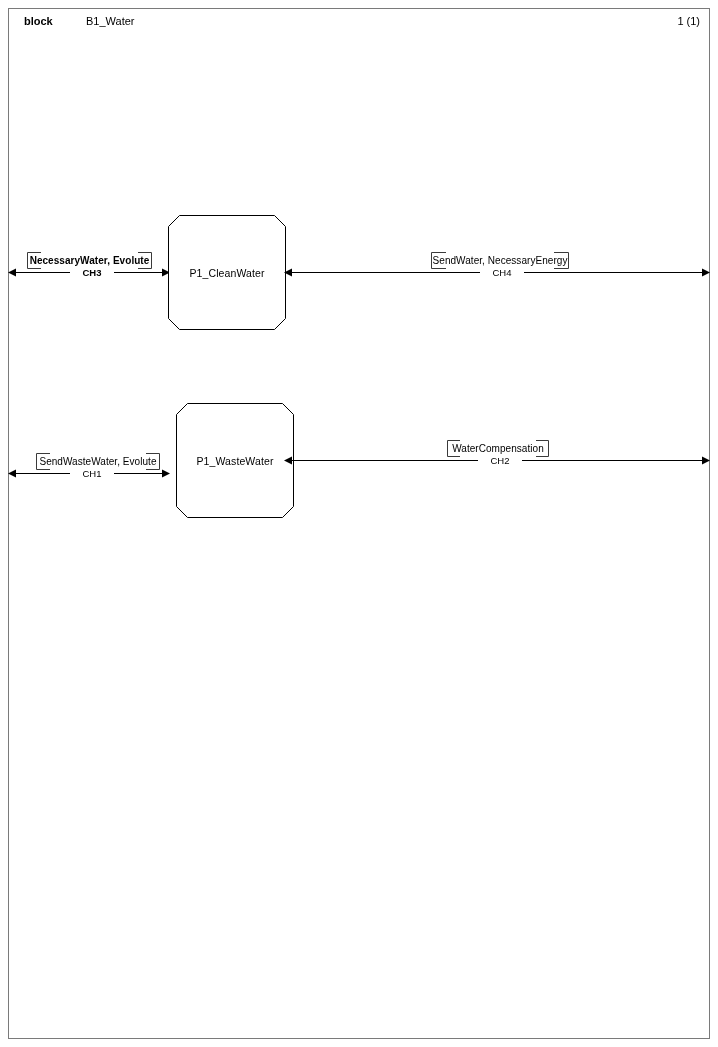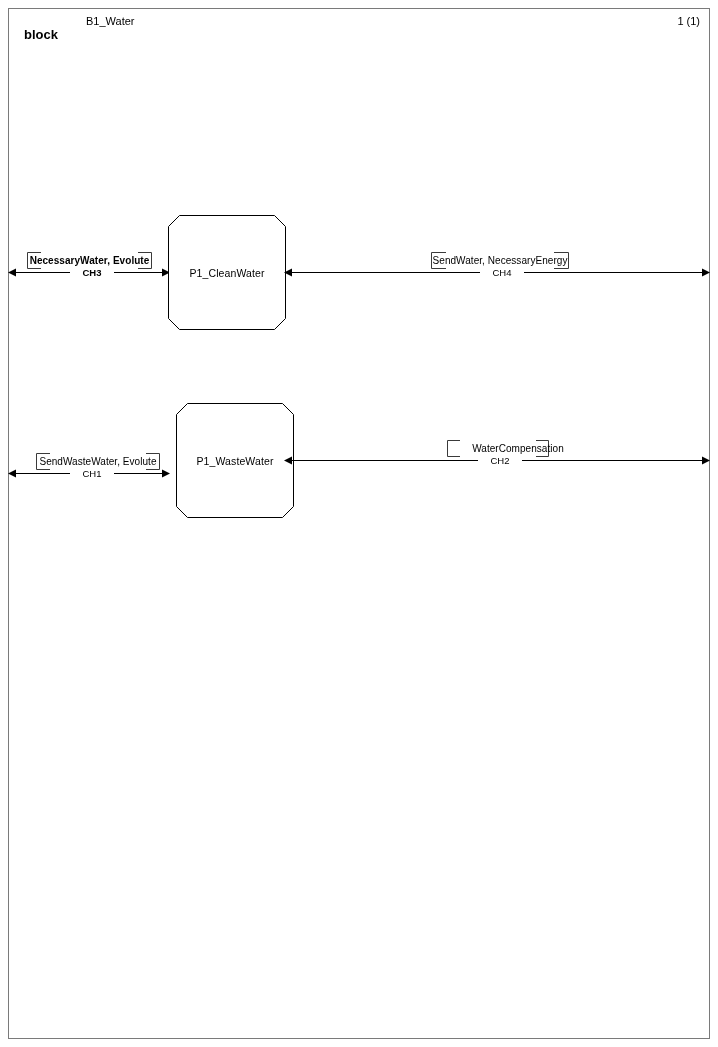--- a/index.html
+++ b/index.html
@@ -31,25 +31,24 @@
     border: 1px solid #7a7a7a;
     box-sizing: border-box;
     background: #ffffff;
   }
 
   
   .hdr-kind {
     position: absolute;
     left: 24px;
     top: 15px;
-    font-size: 13px;
+    font-size: 11px;
     font-weight: bold;
     color: #000000;
     white-space: nowrap;
-    margin-top: 12px;
   }
   .hdr-name {
     position: absolute;
     left: 66px;
     top: 15px;
     font-size: 11px;
     color: #000000;
     white-space: nowrap;
     margin-left: 20px;
   }
@@ -234,21 +233,21 @@
     </svg>
     <div class="proc-label">P1_WasteWater</div>
   </div>
 
   <div class="channel" style="left:284px; top:440px; width:426px;">
     <svg width="426" height="40" viewBox="0 0 426 40">
       <line class="ch-line" x1="6" y1="20.5" x2="420" y2="20.5"></line>
       <polygon class="ch-arrow" points="0,20.5 8,16.5 8,24.5"></polygon>
       <polygon class="ch-arrow" points="426,20.5 418,16.5 418,24.5"></polygon>
     </svg>
-    <div class="sig-label" style="left:163px; width:102px;padding-left:40px;">
+    <div class="sig-label" style="left:163px; width:102px;">
       <svg width="102" height="17" viewBox="0 0 102 17">
         <path class="sig-bracket" d="M 0.5 16.5 L 0.5 0.5 L 13 0.5 M 89 0.5 L 101.5 0.5 L 101.5 16.5"></path>
         <path class="sig-bracket" d="M 0.5 16.5 L 13 16.5 M 89 16.5 L 101.5 16.5"></path>
       </svg>
       <div class="sig-text">WaterCompensation</div>
     </div>
     <div class="ch-name" style="left:194px; top:15px; width:40px;">CH2</div>
   </div>
 
 </div>

